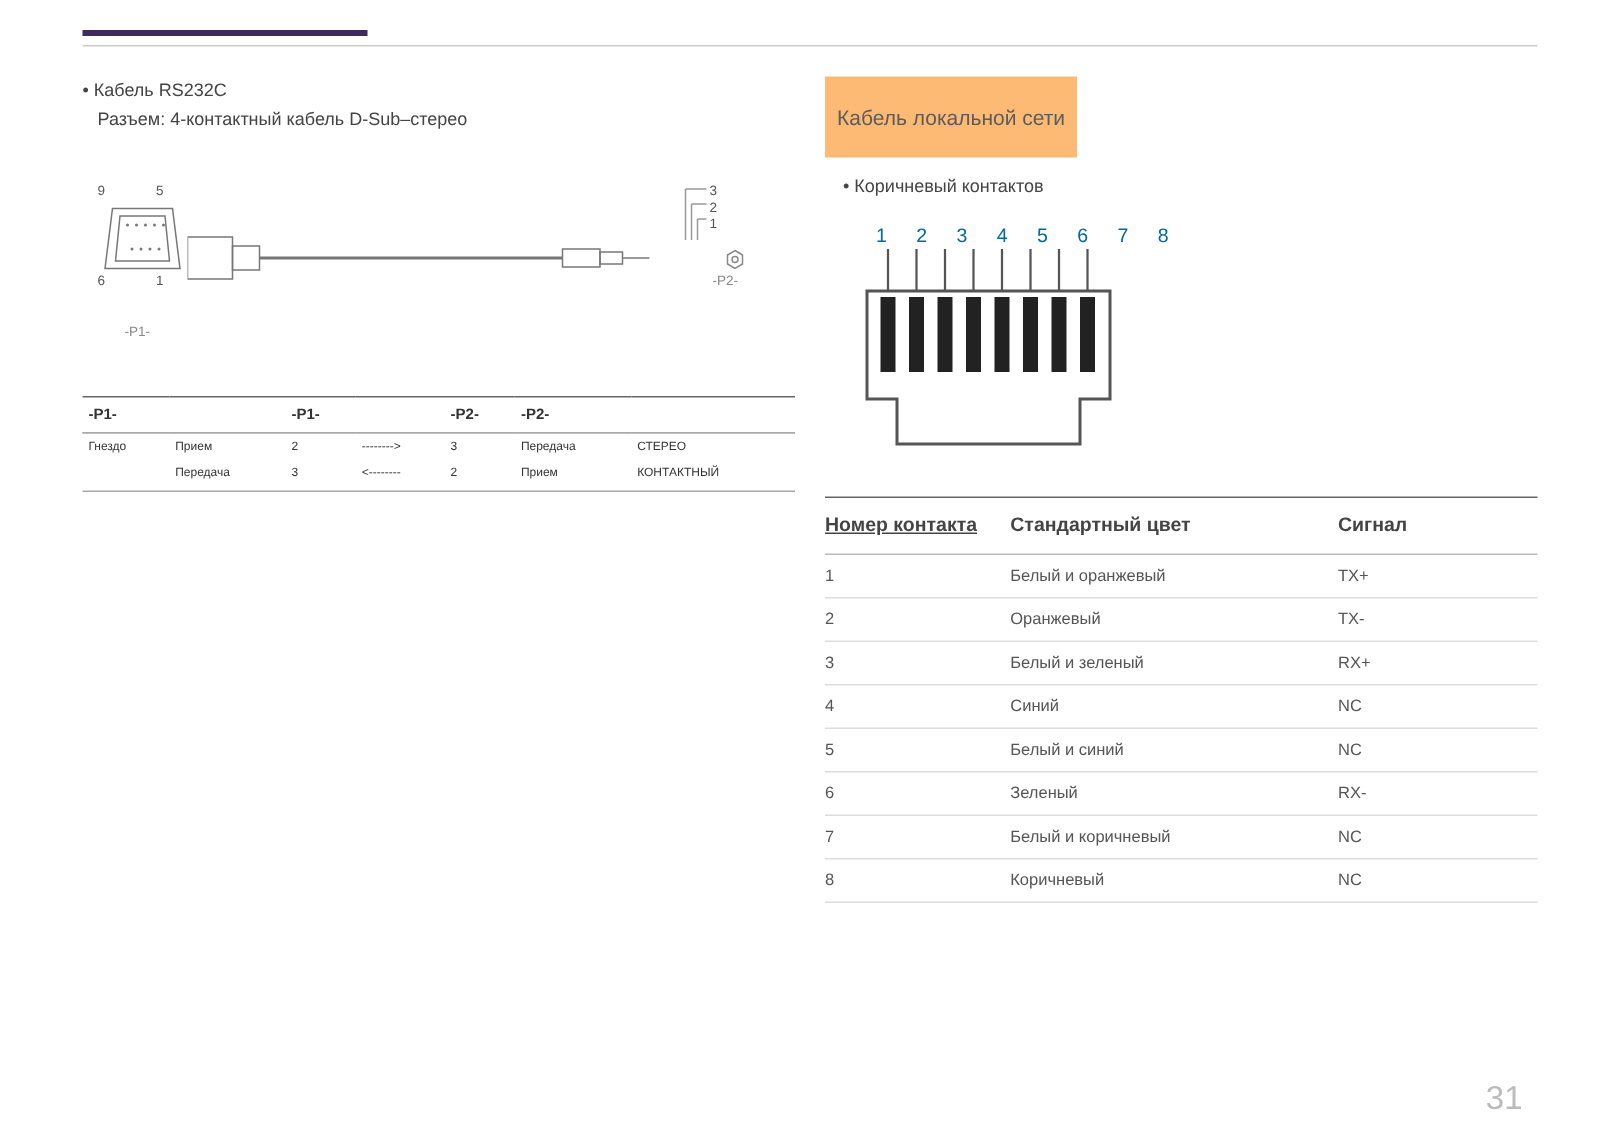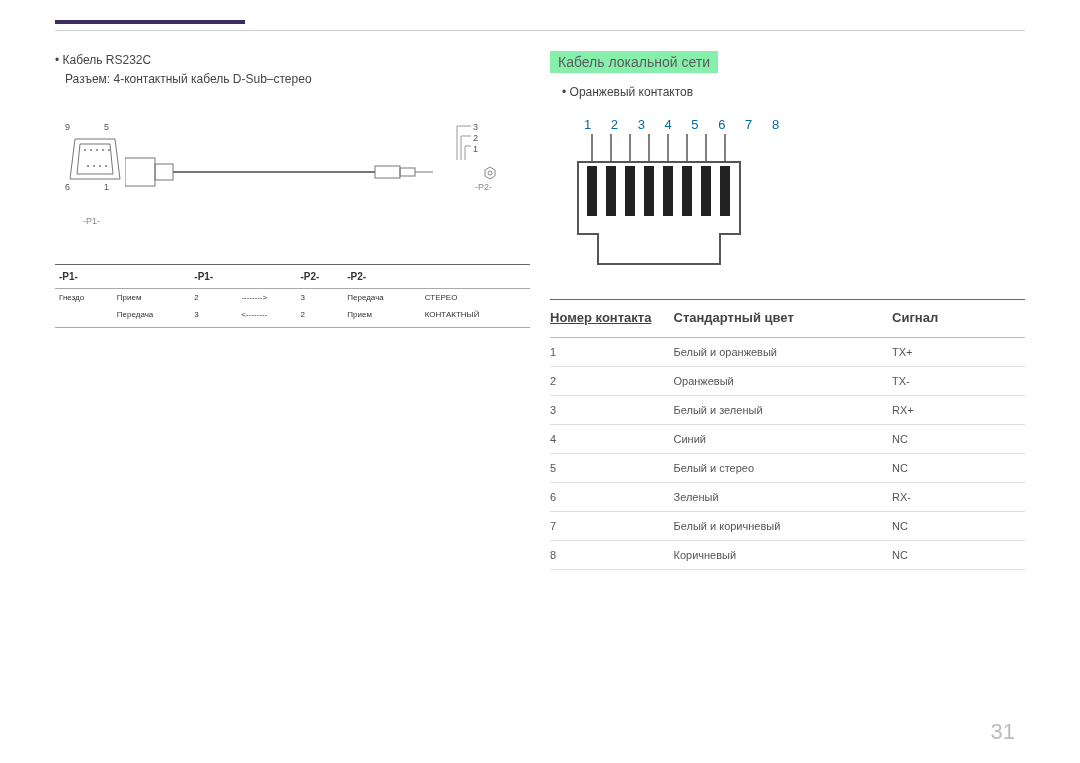--- a/index.html
+++ b/index.html
@@ -84,24 +84,24 @@
   .pinout-table td {
     padding: 4px 4px;
     color: #333;
     font-size: 8px;
   }
   .pinout-table tbody tr:last-child td { padding-bottom: 8px; }
   .pinout-bottom { border-top: 1px solid #aaa; }
 
   .section-hi {
     display: inline-block;
-    background: #86efac;
+    background: #fdba74;
     color: #5c5c5c;
     font-size: 14px;
-    padding: 3px 8px;
+    padding: 19px 8px;
     margin-bottom: 10px;
   }
   .rj45-area {
     margin: 15px 0 25px 20px;
     position: relative;
   }
   .rj45-nums {
     font-size: 13px;
     color: #0369a1;
     letter-spacing: 8px;
@@ -241,21 +241,21 @@
             <td>Прием</td>
             <td>КОНТАКТНЫЙ</td>
           </tr>
         </tbody>
       </table>
       <div class="pinout-bottom"></div>
     </div>
 
     <div class="col-right">
       <span class="section-hi">Кабель локальной сети</span>
-      <div class="bullet-line" style="margin-left:12px;">Оранжевый контактов</div>
+      <div class="bullet-line" style="margin-left:12px;">Коричневый контактов</div>
 
       <div class="rj45-area">
         <div class="rj45-nums">1 2 3 4 5 6 7 8</div>
         <svg class="rj45-svg" width="200" height="140">
           <g stroke="#555" stroke-width="1.5" fill="none">
             <line x1="22" y1="0" x2="22" y2="28"></line>
               <line x1="41" y1="0" x2="41" y2="28"></line>
             <line x1="60" y1="0" x2="60" y2="28"></line>
               <line x1="79" y1="0" x2="79" y2="28"></line>
             <line x1="98" y1="0" x2="98" y2="28"></line>
@@ -301,21 +301,21 @@
               <td>Белый и зеленый</td>
               <td>RX+</td>
             </tr>
           <tr>
               <td>4</td>
               <td>Синий</td>
               <td>NC</td>
             </tr>
           <tr>
               <td>5</td>
-              <td>Белый и стерео</td>
+              <td>Белый и синий</td>
               <td>NC</td>
             </tr>
           <tr>
               <td>6</td>
               <td>Зеленый</td>
               <td>RX-</td>
             </tr>
           <tr>
               <td>7</td>
               <td>Белый и коричневый</td>

